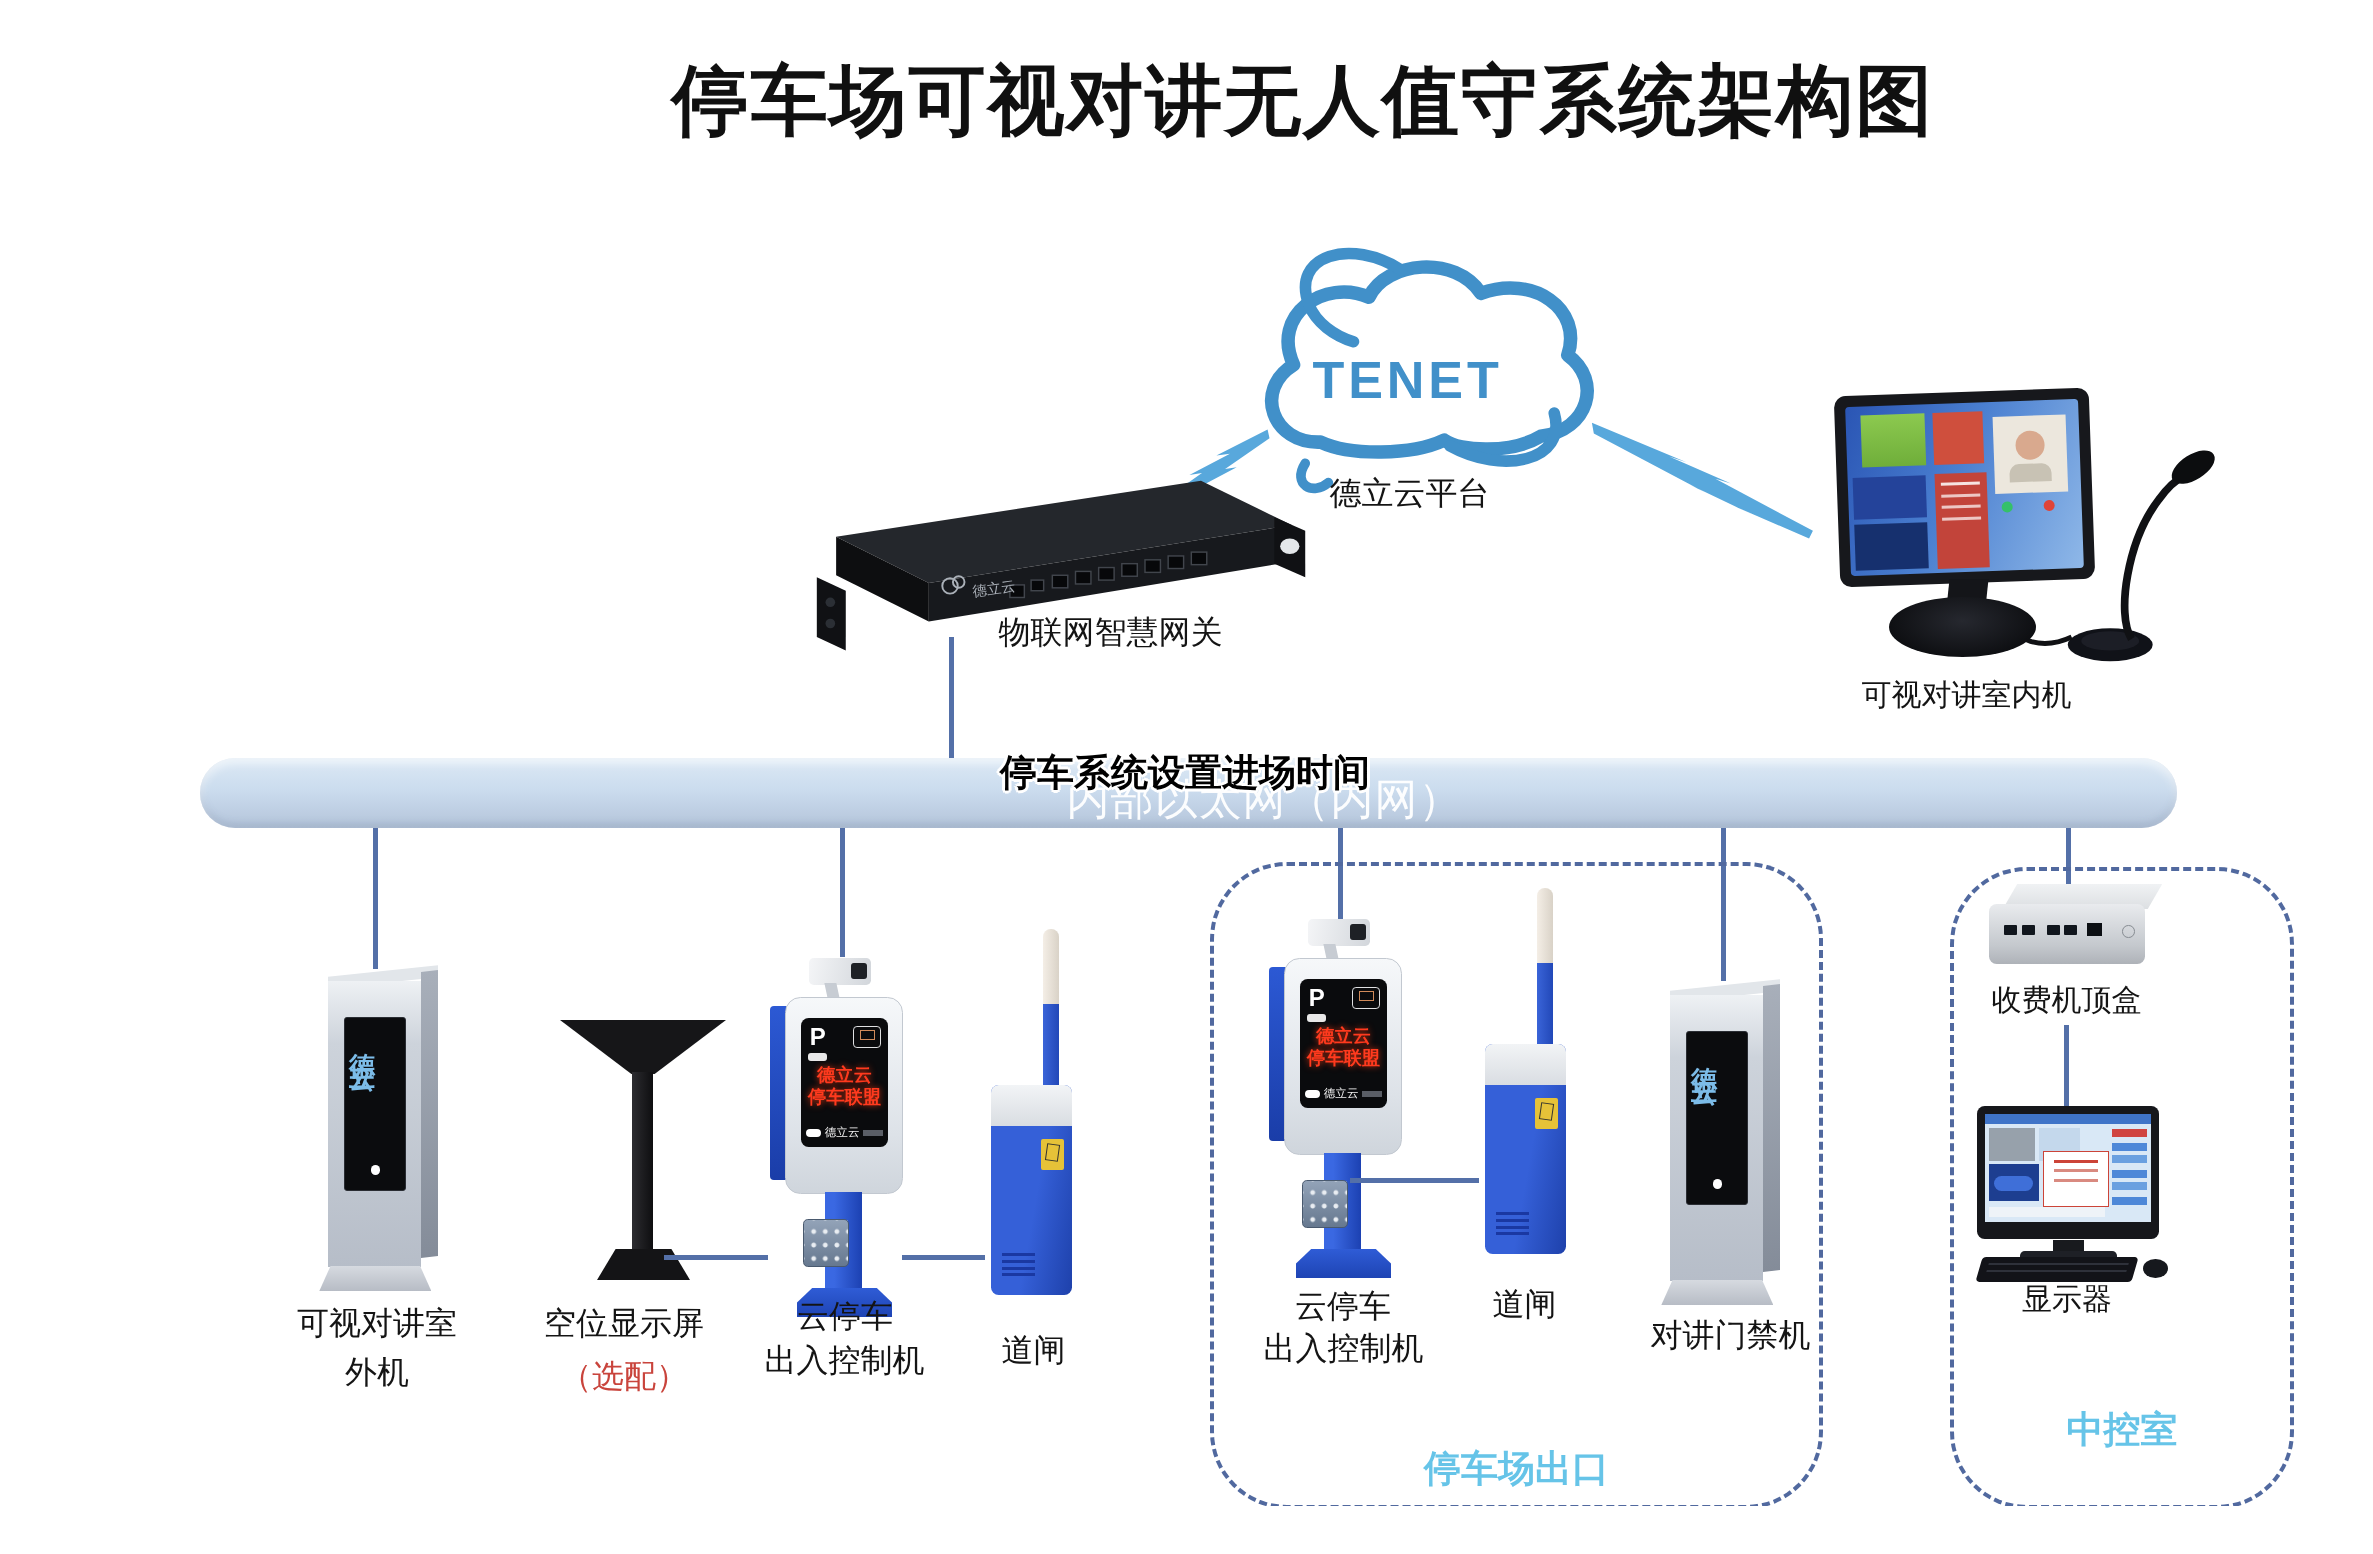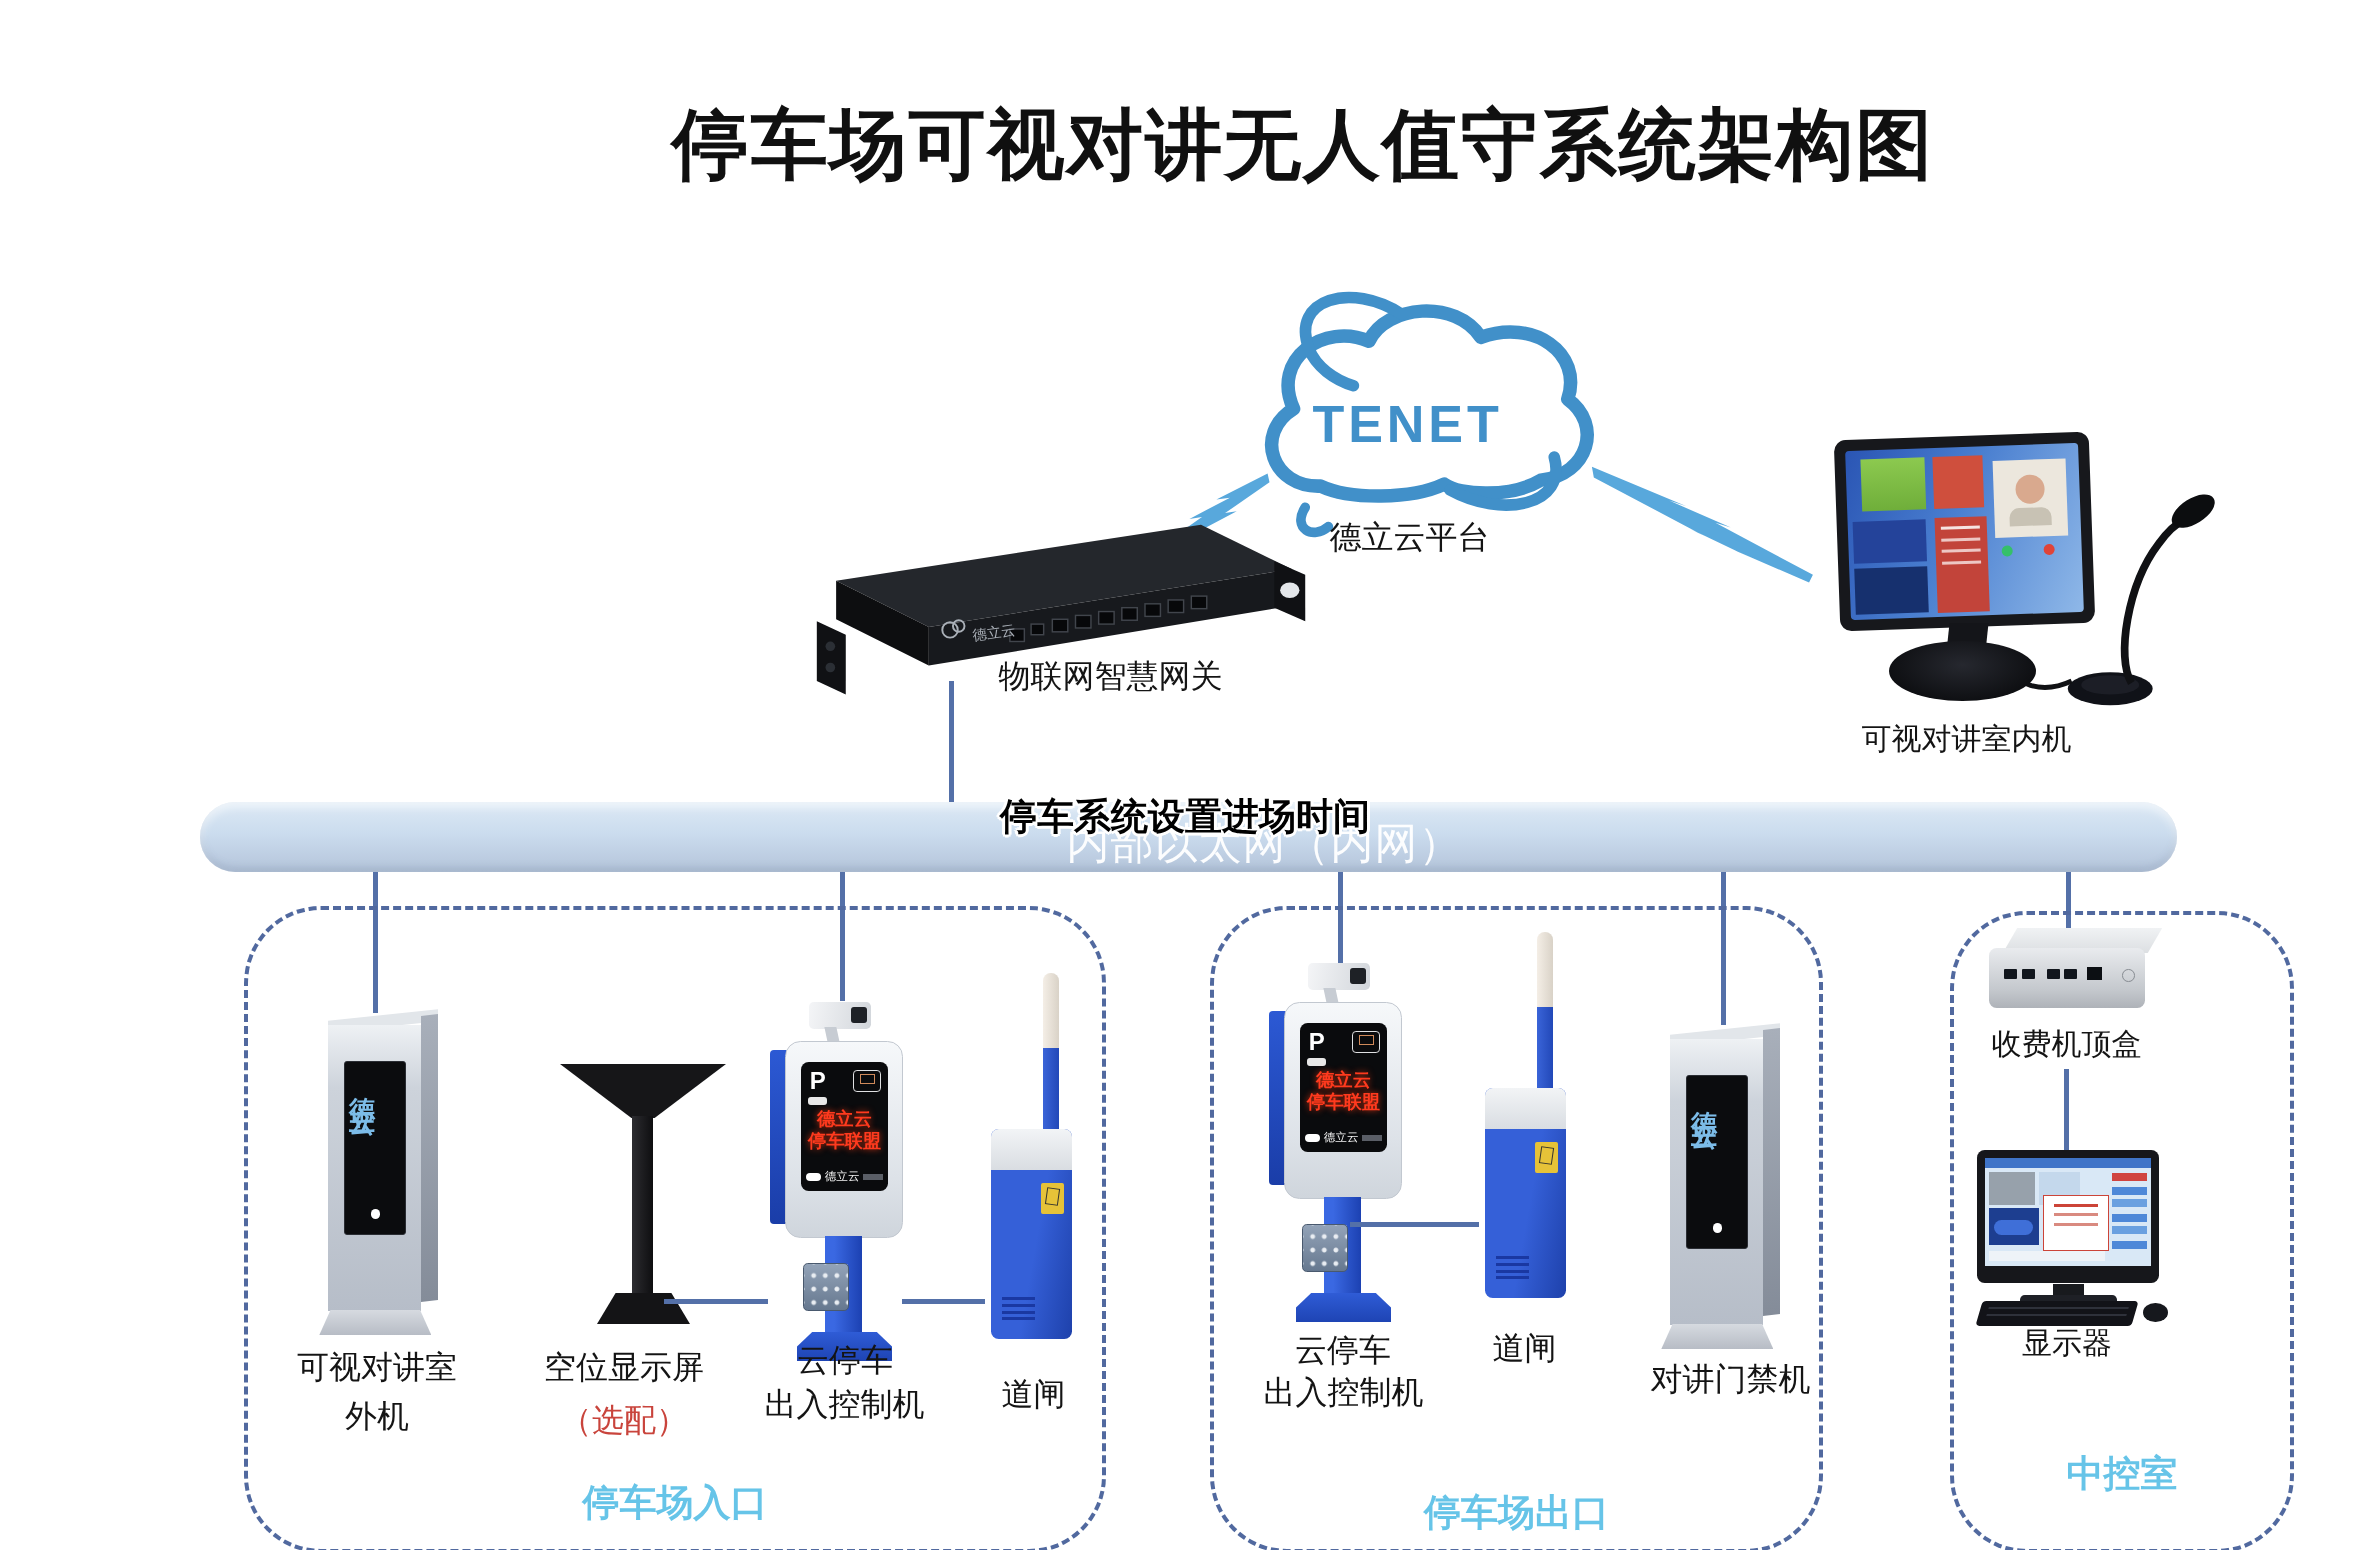--- a/index.html
+++ b/index.html
@@ -1,17 +1,17 @@
 <!DOCTYPE html>
 <html><head>
 <meta charset="utf-8">
 <style>
   html,body{margin:0;padding:0;background:#ffffff;}
   .canvas{position:relative;width:2373px;height:1506px;background:#ffffff;overflow:hidden;
-          font-family:"Liberation Sans","DejaVu Sans",sans-serif;margin-top:44px;}
+          font-family:"Liberation Sans","DejaVu Sans",sans-serif;}
   .abs{position:absolute;}
   svg text{font-family:"Liberation Sans","DejaVu Sans",sans-serif;}
 
   
   .title{left:579px;top:50px;width:1448px;text-align:center;font-size:77px;font-weight:bold;
          color:#101010;letter-spacing:1.9px;}
 
   
   .lbl{position:absolute;text-align:center;font-size:32px;color:#141414;line-height:1.15;}
   .lbl-sm{font-size:30px;}
@@ -217,23 +217,20 @@
   <div class="abs netbar"></div>
   <div class="abs netbar-label">内部以太网（内网）</div>
   <div class="abs netbar-overlay">停车系统设置进场时间</div>
 
   <div class="vline" style="left:373px;top:828px;height:141px;"></div>
   <div class="vline" style="left:840px;top:828px;height:129px;"></div>
   <div class="vline" style="left:1338px;top:828px;height:93px;"></div>
   <div class="vline" style="left:1721px;top:828px;height:153px;"></div>
   <div class="vline" style="left:2066px;top:828px;height:75px;"></div>
 
-  <div class="zone" style="left:244px;top:862px;width:854px;height:639px;">
-    <div class="zone-cap" style="bottom:21px;">停车场入口</div>
-  </div>
   <div class="zone" style="left:1210px;top:862px;width:605px;height:639px;">
     <div class="zone-cap" style="bottom:11px;">停车场出口</div>
   </div>
   <div class="zone" style="left:1950px;top:867px;width:336px;height:634px;">
     <div class="zone-cap" style="bottom:50px;">中控室</div>
   </div>
 
   <div class="tower" style="left:328px;top:967px;">
     <div class="tw-top"></div>
     <div class="tw-side"></div>

